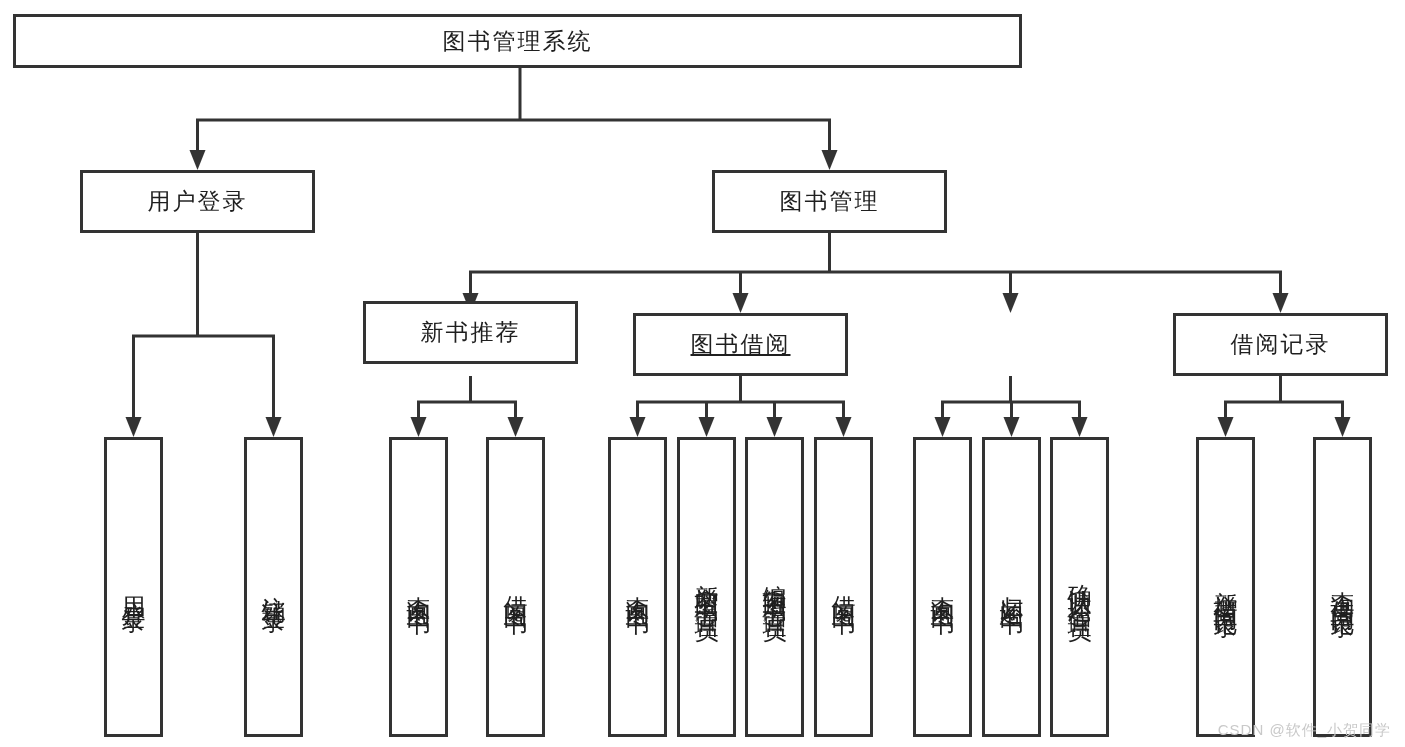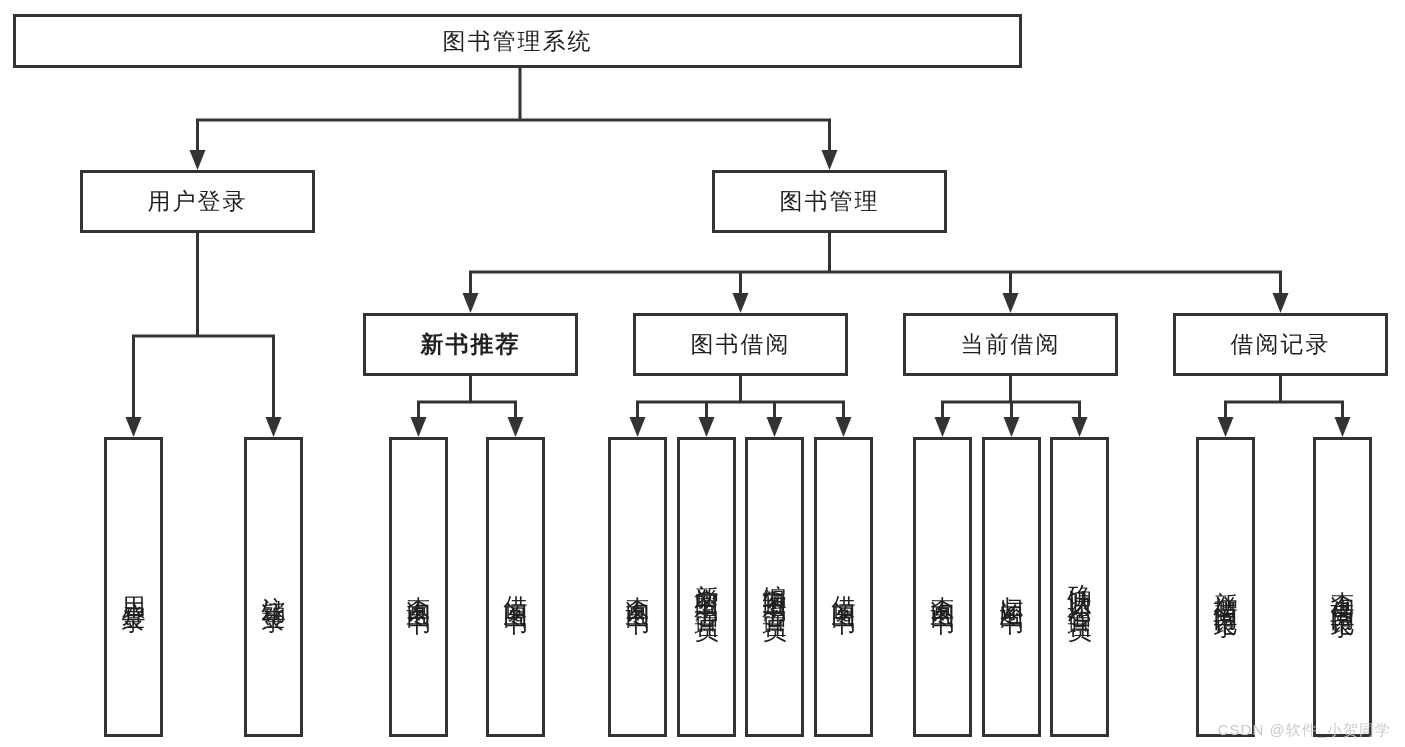--- a/index.html
+++ b/index.html
@@ -145,23 +145,22 @@
       <line class="conn" x1="1342.5" y1="402" x2="1342.5" y2="419"></line>
       <polygon class="arrowhead" points="1334.5,417 1350.5,417 1342.5,437"></polygon>
     </g>
   </svg>
 
   <div class="box" style="left:13px; top:14px; width:1009px; height:54px;">图书管理系统</div>
 
   <div class="box" style="left:80px; top:170px; width:235px; height:63px;">用户登录</div>
   <div class="box" style="left:712px; top:170px; width:235px; height:63px;">图书管理</div>
 
-  <div class="box" style="left:363px; top:313px; width:215px; height:63px;font-weight:bold;">新书推荐</div>
-  <div class="box" style="left:633px; top:313px; width:215px; height:63px;">图书借阅</div>
-  <div class="box" style="left:903px; top:313px; width:215px; height:63px;">当前借阅</div>
+  <div class="box" style="left:363px; top:301px; width:215px; height:63px;">新书推荐</div>
+  <div class="box" style="left:633px; top:313px; width:215px; height:63px;text-decoration:underline;">图书借阅</div>
   <div class="box" style="left:1173px; top:313px; width:215px; height:63px;">借阅记录</div>
 
   <div class="box vbox" style="left:104px; top:437px; width:59px; height:300px;">用户登录</div>
   <div class="box vbox" style="left:244px; top:437px; width:59px; height:300px;">注销登录</div>
 
   <div class="box vbox" style="left:389px; top:437px; width:59px; height:300px;">查询图书</div>
   <div class="box vbox" style="left:486px; top:437px; width:59px; height:300px;">借阅图书</div>
 
   <div class="box vbox" style="left:608px; top:437px; width:59px; height:300px;">查询图书</div>
   <div class="box vbox" style="left:677px; top:437px; width:59px; height:300px;">新增图书（管理员）</div>

